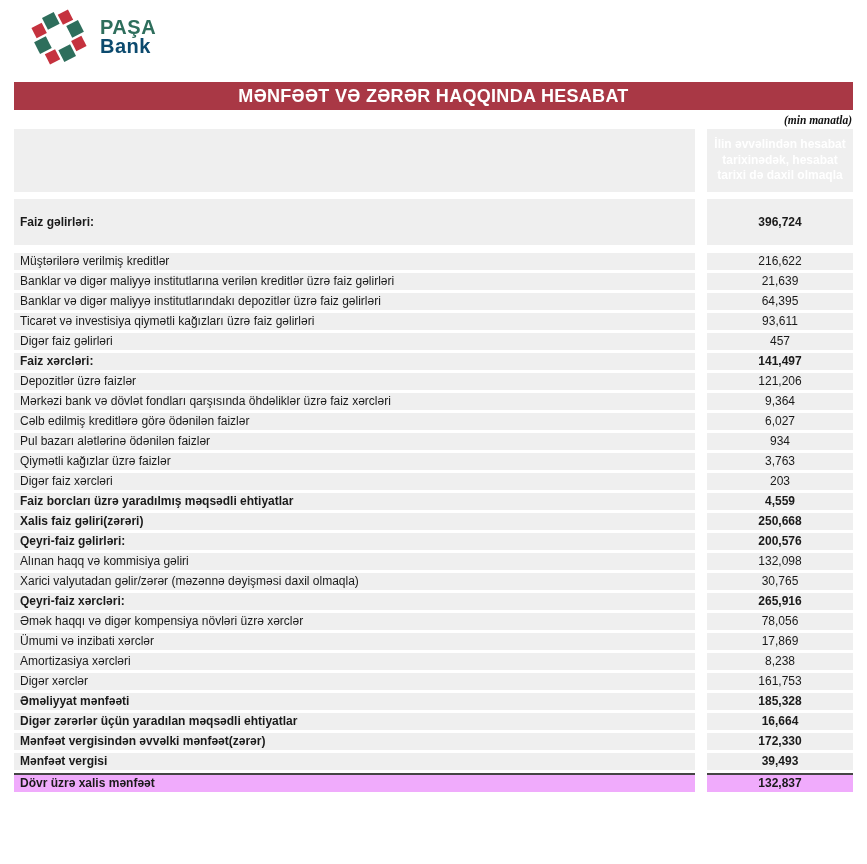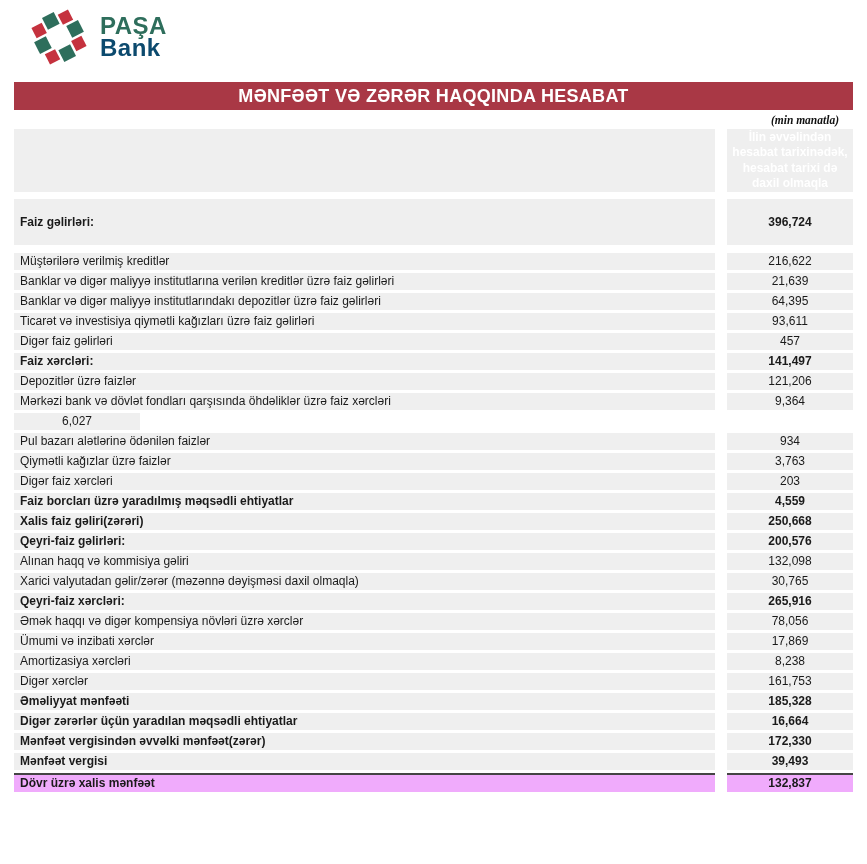--- a/index.html
+++ b/index.html
@@ -7,49 +7,49 @@
   body {
     width:867px; height:864px; background:#ffffff;
     font-family:"Liberation Sans","DejaVu Sans",sans-serif;
     color:#1a1a1a; overflow:hidden;
   }
   .page { padding:8px 14px 0 14px; }
 
   
   .logo { display:flex; align-items:center; gap:12px; margin-left:16px; height:58px; }
   .logo-icon { width:58px; height:58px; flex:none; }
-  .logo-text { display:flex; flex-direction:column; font-weight:bold; font-size:24px; line-height:0.93; letter-spacing:0.5px; }
+  .logo-text { display:flex; flex-direction:column; font-weight:bold; font-size:20px; line-height:0.93; letter-spacing:0.5px; }
   .logo-l1 { color:#2e6e5c; }
   .logo-l2 { color:#0c4a6e; }
 
   
   .title-bar {
     margin-top:16px; background:#a93845; color:#ffffff;
     font-weight:bold; font-size:18px; letter-spacing:0.3px;
     text-align:center; height:28px; line-height:28px;
   }
 
   
   .unit-note {
-    text-align:right; margin:4px 14px 3px 0;
+    text-align:right; margin:4px 1px 3px 0;
     font-family:"Liberation Serif","DejaVu Serif",serif;
     font-style:italic; font-weight:bold; font-size:11.5px; color:#111;
   }
 
   
   .header-row { display:flex; gap:12px; height:63px; margin-bottom:7px; }
   .header-row .cell { background:#a93845; }
   .header-row .value-cell {
     color:#ffffff; font-weight:bold; font-size:12px; line-height:15.5px;
     display:flex; align-items:center; justify-content:center; text-align:center;
     padding:0 1px;
   }
 
   .cell.label-cell { flex:1; background:#efefef; padding-left:6px; }
-  .cell.value-cell { width:126px; flex:none; background:#efefef; text-align:center; }
+  .cell.value-cell { width:146px; flex:none; background:#efefef; text-align:center; }
 
   .row { display:flex; gap:12px; margin-bottom:3px; }
   .row .cell { height:17px; line-height:17px; font-size:12px; white-space:nowrap; overflow:hidden; }
   .row.bold .cell { font-weight:bold; }
   .row.tall { margin-bottom:8px; }
   .row.tall .cell { height:46px; line-height:46px; }
   .row.total .cell { background:#f0abfc; border-top:2px solid #454545; height:19px; line-height:16px; }
 </style>
 </head>
 <body>
@@ -130,20 +130,21 @@
     <div class="cell label-cell">Depozitlər üzrə faizlər</div>
     <div class="cell value-cell">121,206</div>
   </div>
 
   <div class="row">
     <div class="cell label-cell">Mərkəzi bank və dövlət fondları qarşısında öhdəliklər üzrə faiz xərcləri</div>
     <div class="cell value-cell">9,364</div>
   </div>
 
   <div class="row">
+    <div class="cell label-cell">Cəlb edilmiş kreditlərə görə ödənilən faizlər</div>
     <div class="cell value-cell">6,027</div>
   </div>
 
   <div class="row">
     <div class="cell label-cell">Pul bazarı alətlərinə ödənilən faizlər</div>
     <div class="cell value-cell">934</div>
   </div>
 
   <div class="row">
     <div class="cell label-cell">Qiymətli kağızlar üzrə faizlər</div>

